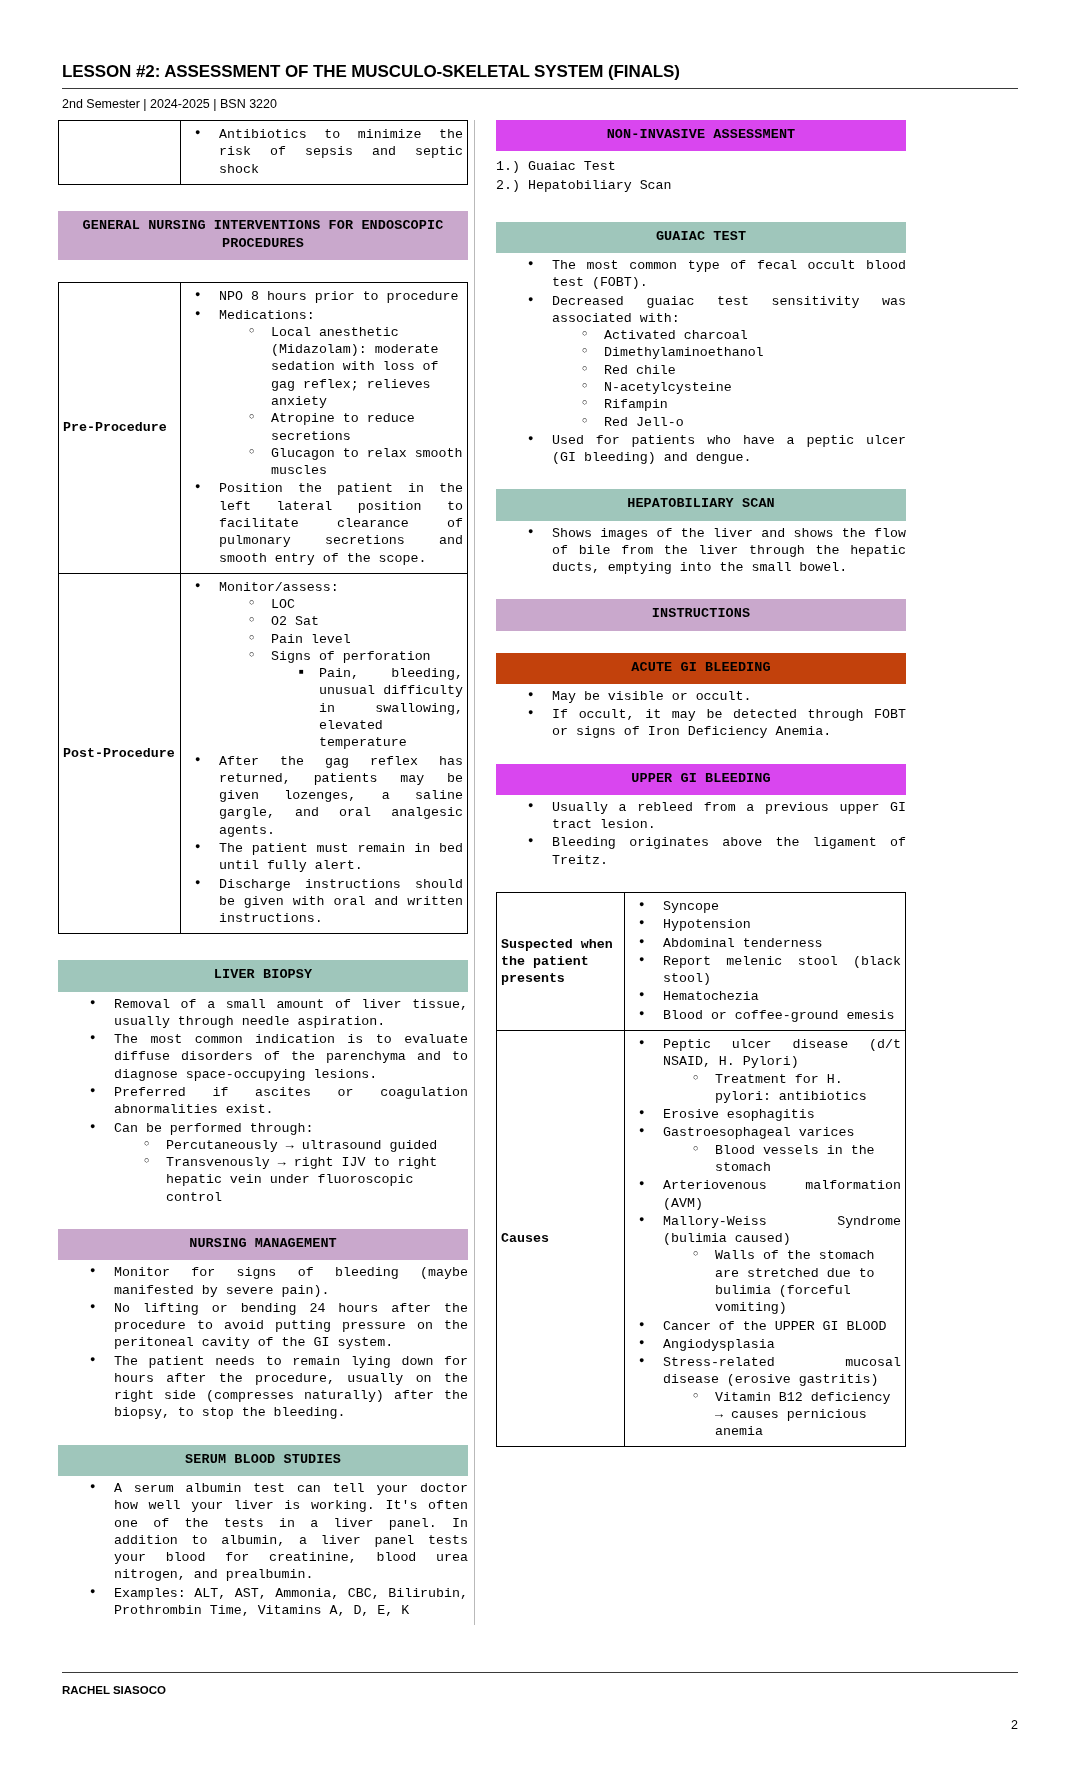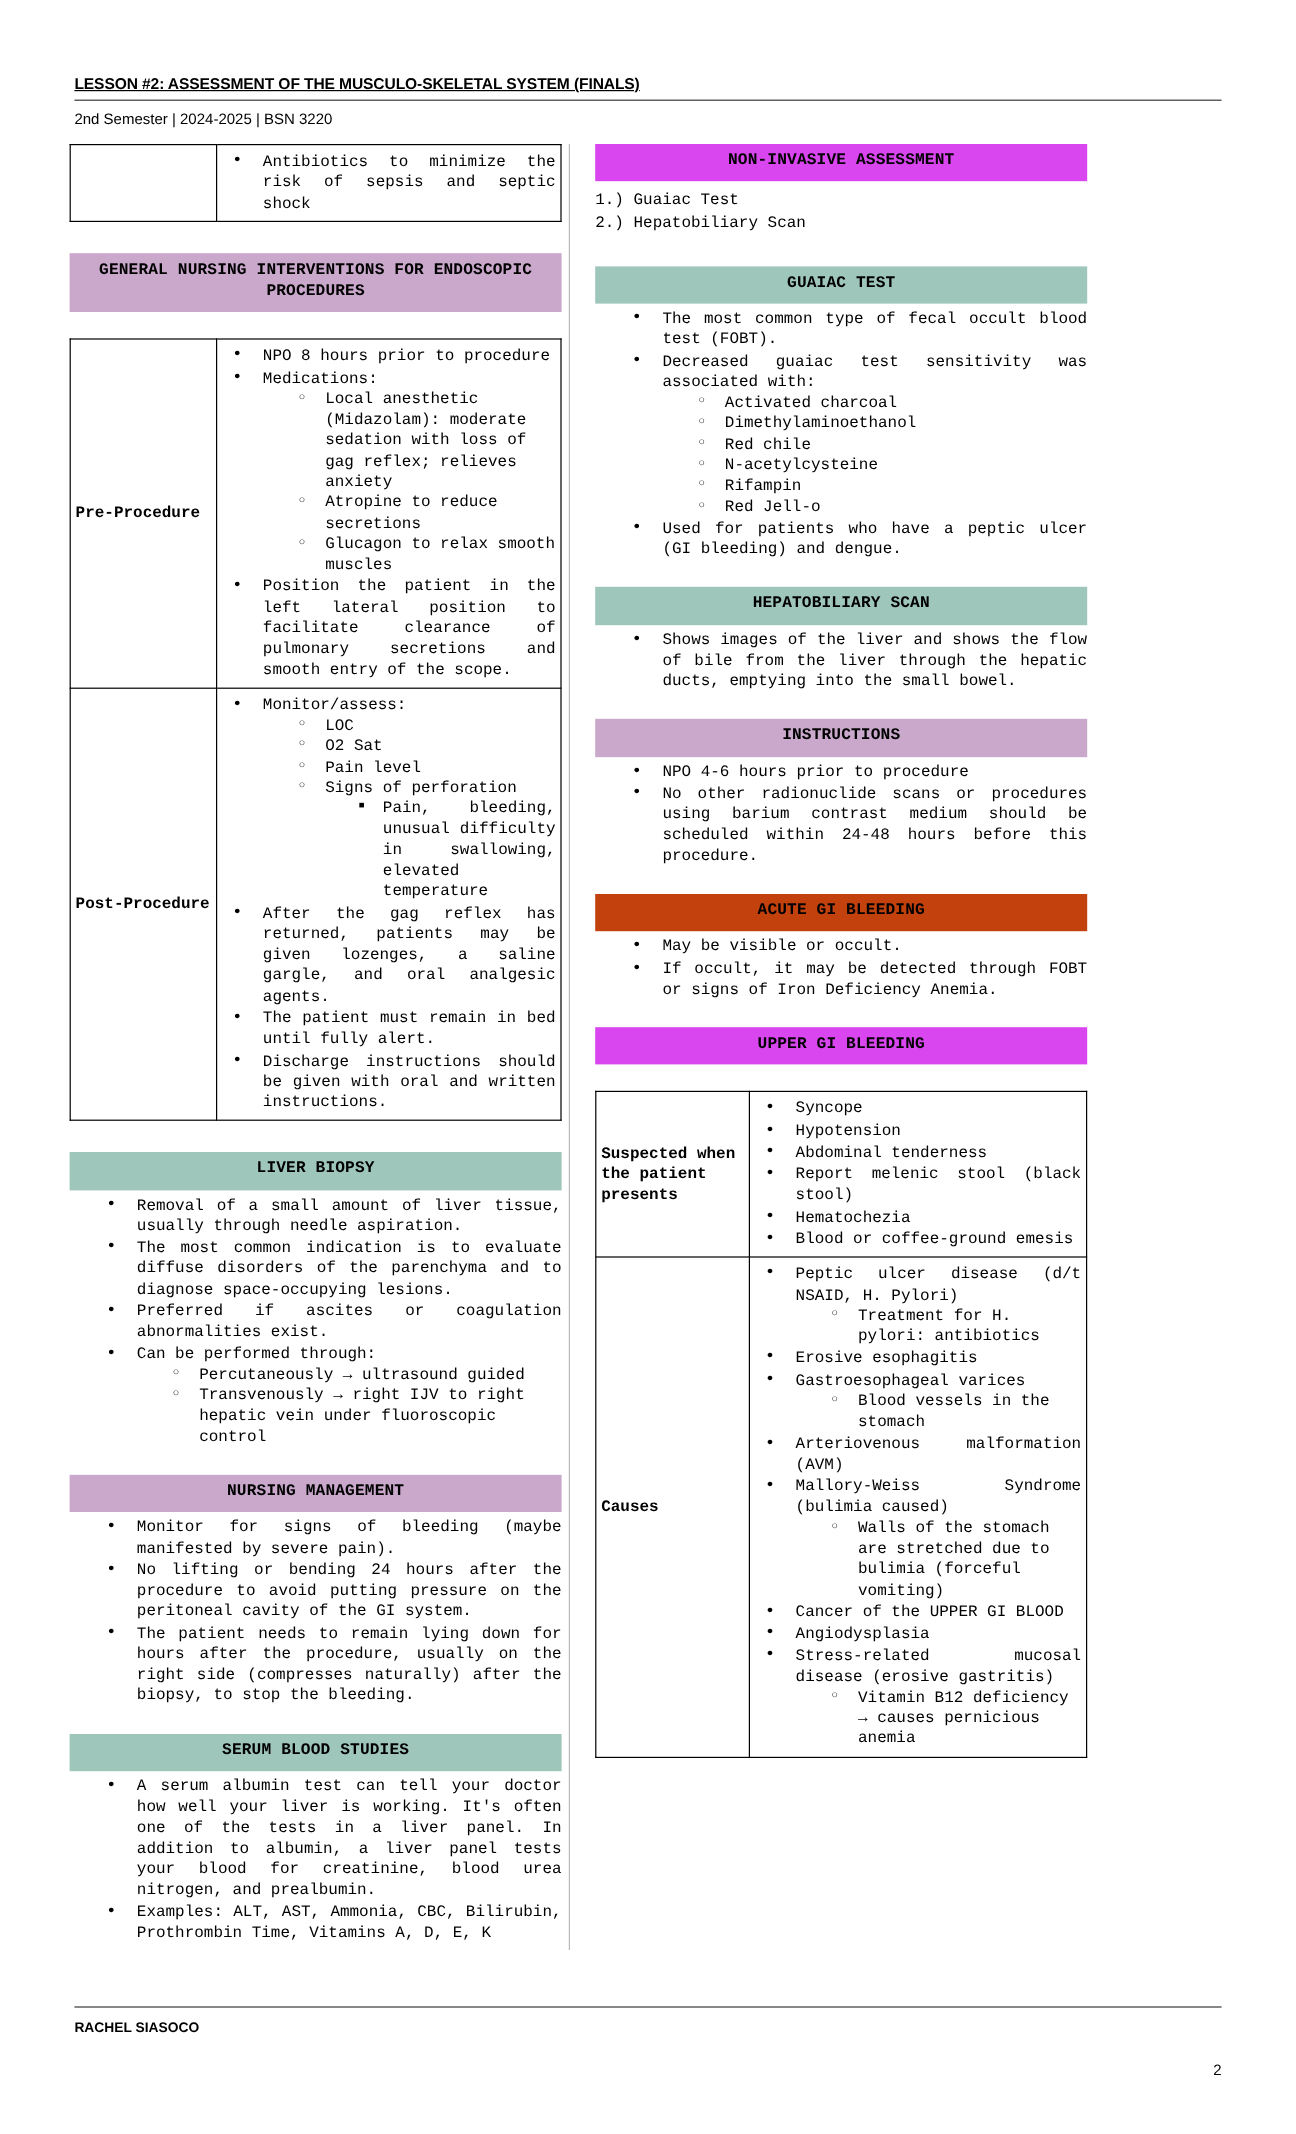--- a/index.html
+++ b/index.html
@@ -19,25 +19,24 @@
     height: 1778px;
     padding: 0;
   }
 
   
   .doc-header {
     position: absolute;
     left: 62px; top: 62px; width: 956px;
   }
   .doc-title {
-    font-size: 13px;
+    font-size: 17px;
     font-weight: bold;
     letter-spacing: -0.1px;
     padding-bottom: 6px;
-    text-decoration: underline;
   }
   .title-rule {
     border-bottom: 1.2px solid #3a3a3a;
     width: 956px;
   }
   .doc-subtitle {
     font-size: 12.5px;
     padding-top: 8px;
   }
 
@@ -352,36 +351,36 @@
       <div class="sp22"></div>
 
       <div class="banner banner-teal">HEPATOBILIARY SCAN</div>
       <ul class="bl">
         <li>Shows images of the liver and shows the flow of bile from the liver through the hepatic ducts, emptying into the small bowel.</li>
       </ul>
 
       <div class="sp22"></div>
 
       <div class="banner banner-purple">INSTRUCTIONS</div>
-      <ul class="bl">
-        <li>NPO 4-6 hours prior to procedure</li>
-        <li>No other radionuclide scans or procedures using barium contrast medium should be scheduled within 24-48 hours before this procedure.</li>
-      </ul>
 
       <div class="sp22"></div>
 
       <div class="banner banner-pink">ACUTE GI BLEEDING</div>
       <ul class="bl">
         <li>May be visible or occult.</li>
         <li>If occult, it may be detected through FOBT or signs of Iron Deficiency Anemia.</li>
       </ul>
 
       <div class="sp22"></div>
 
       <div class="banner banner-peach">UPPER GI BLEEDING</div>
+      <ul class="bl">
+        <li>Usually a rebleed from a previous upper GI tract lesion.</li>
+        <li>Bleeding originates above the ligament of Treitz.</li>
+      </ul>
 
       <div class="sp22"></div>
 
       <table class="box">
         <tbody>
             <tr>
           <td class="rowlabel" style="width:128px;">Suspected when the patient presents</td>
           <td class="rowbody">
             <ul class="bl">
               <li>Syncope</li>

